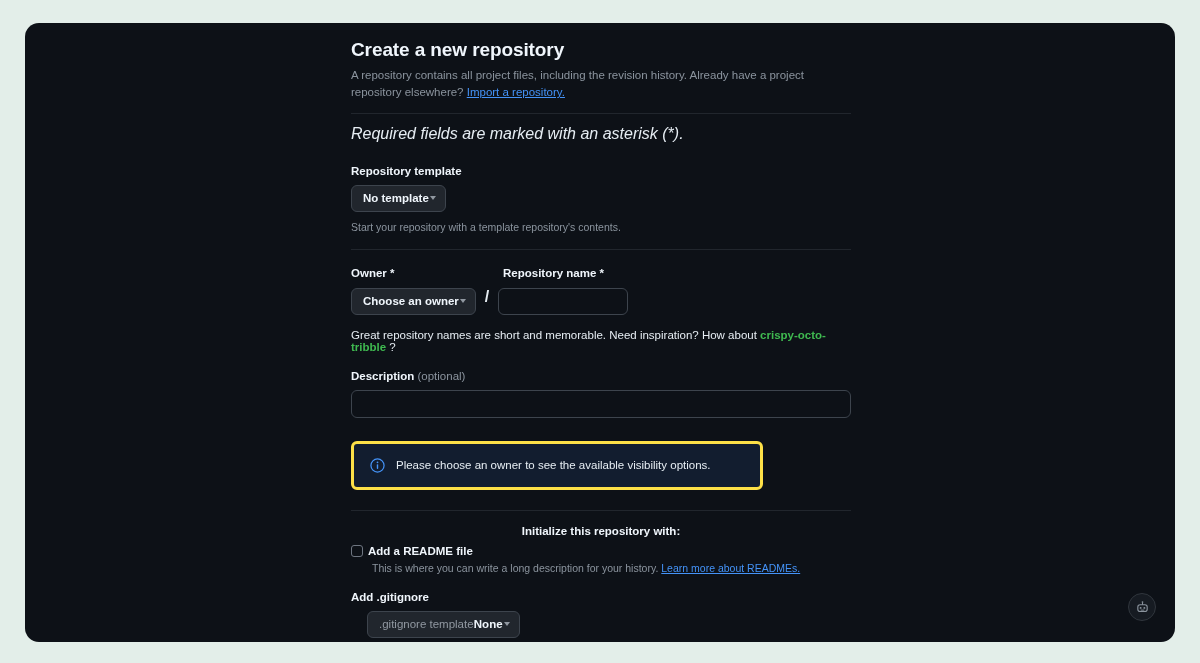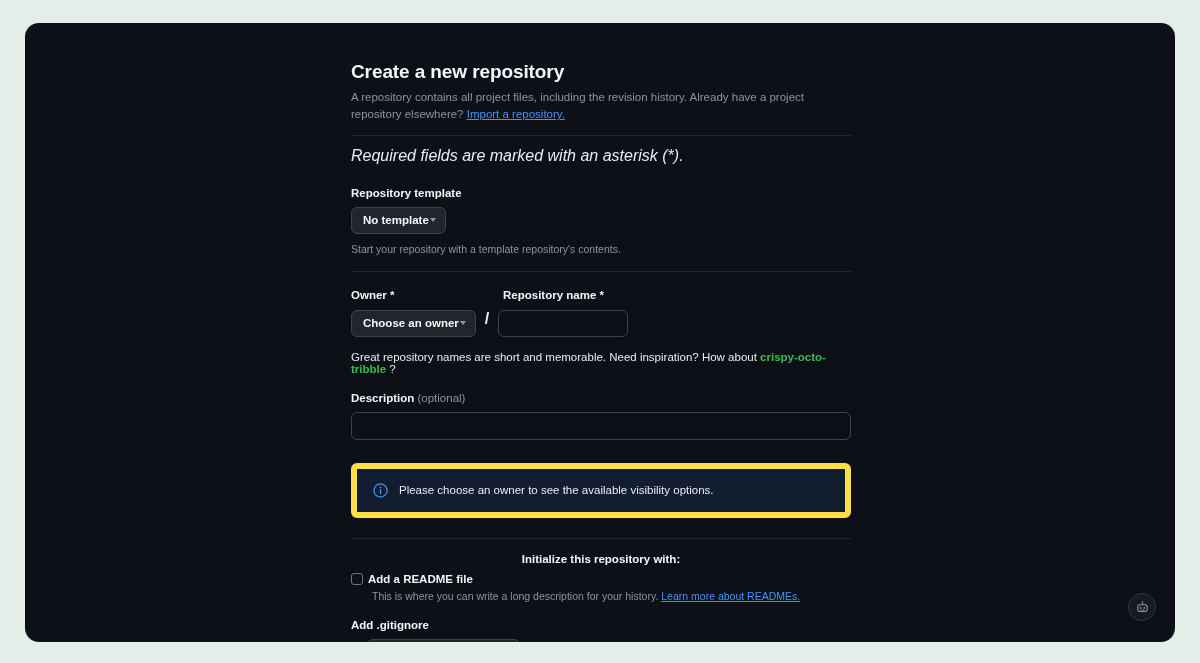--- a/index.html
+++ b/index.html
@@ -34,21 +34,21 @@
     left: 326px;       
     top: 8px;
     width: 500px;
   }
 
   .page-title {
     font-size: 19px;
     font-weight: bold;
     color: #f0f6fc;
     letter-spacing: -0.1px;
-    margin-top: 30px;
+    margin-top: 8px;
   }
 
   .page-subtitle {
     font-size: 11.5px;
     color: #8b949e;
     line-height: 1.52;
     margin-top: 6px;
     max-width: 480px;
   }
 
@@ -163,25 +163,25 @@
     color: #3fb950;
     font-weight: bold;
   }
 
   
   .callout {
     display: flex;
     align-items: center;
     gap: 11px;
     background: #121d2f;
-    border: 6px solid #fde047;
+    border: 3px solid #fde047;
     border-radius: 6px;
     padding: 14px 16px;
     margin-top: 23px;
-    width: 500px;
+    width: 412px;
   }
   .callout-text {
     font-size: 11.5px;
     color: #e6edf3;
   }
   .info-icon { flex: none; display: block; }
 
   
   .init-title {
     font-size: 11.5px;

